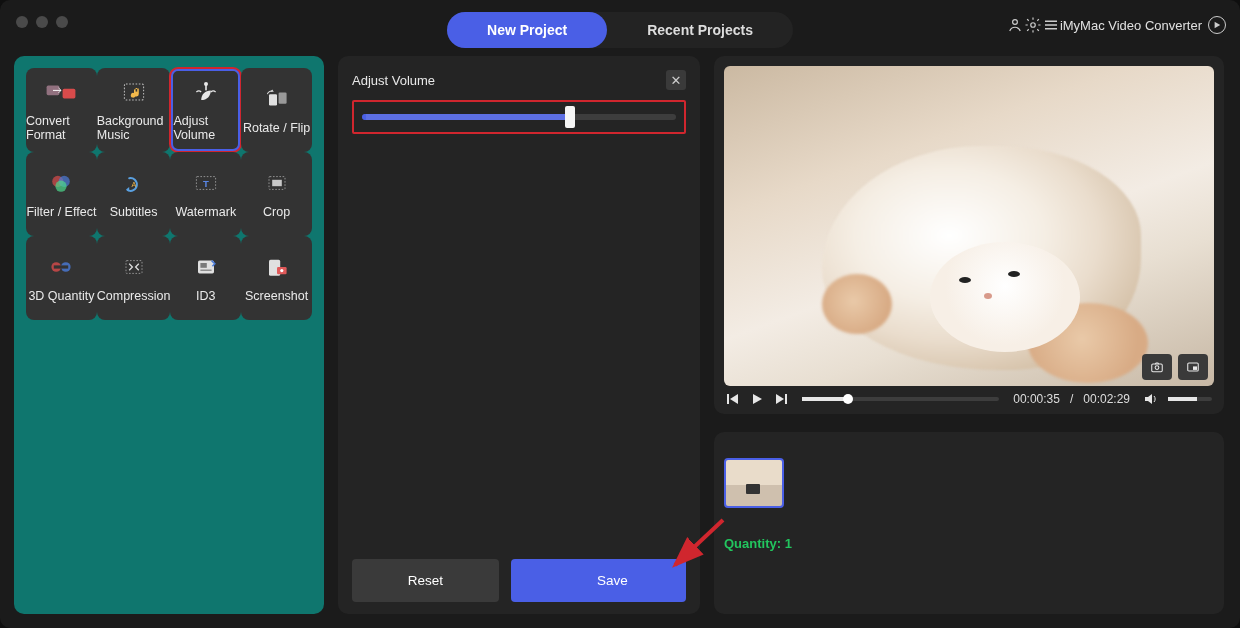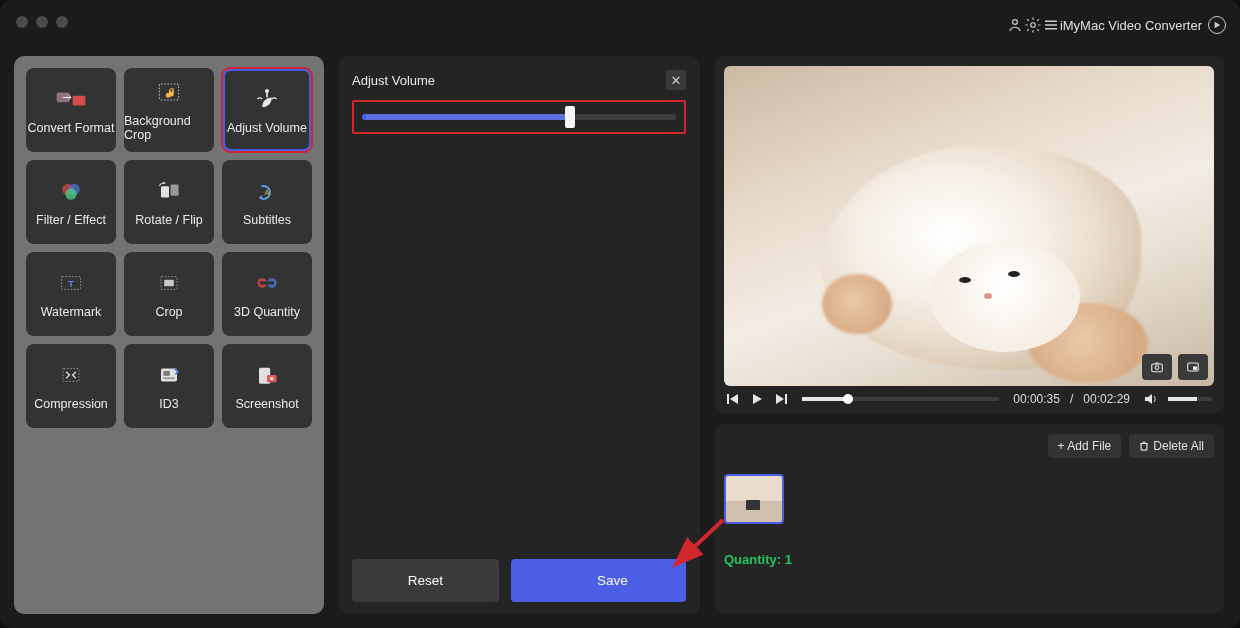--- a/index.html
+++ b/index.html
@@ -78,27 +78,26 @@
   .content {
     position: absolute;
     top: 56px; left: 14px; right: 14px; bottom: 14px;
     display: flex;
     gap: 14px;
   }
 
   
   .sidebar {
     width: 310px;
-    background: #737373;
+    background: #0f766e;
     border-radius: 10px;
     padding: 12px;
     display: grid;
-    grid-template-columns: 1fr 1fr 1fr;
+    grid-template-columns: 1fr 1fr 1fr 1fr;
     grid-auto-rows: 84px;
-    gap: 8px;
     align-content: start;
     overflow-y: auto;
     scrollbar-color: #555 transparent;
     scrollbar-width: thin;
   }
   .tool {
     background: #333333;
     border-radius: 8px;
     display: flex;
     flex-direction: column;
@@ -199,21 +198,21 @@
     color: #fff;
   }
   .btn-reset { background: #3a3a3a; }
   .btn-save  { background: #4a5fe6; padding-left: 28px; }
 
   
   .right {
     width: 510px;
     display: flex;
     flex-direction: column;
-    gap: 10px;
+    gap: 18px;
   }
   .preview {
     background: #242424;
     border-radius: 10px;
     padding: 10px 10px 6px;
     position: relative;
   }
   .video-box {
     width: 100%; height: 320px;
     border-radius: 6px;
@@ -360,20 +359,26 @@
 <body>
 
 <div class="frame">
 
   <div class="traffic-lights">
     <span></span>
       <span></span>
       <span></span>
   </div>
 
+  <div class="topbar">
+    <div class="tabset">
+      <div class="tab active">New Project</div>
+      <div class="tab">Recent Projects</div>
+    </div>
+  </div>
 
   <div class="top-right">
     <span class="ic">
       <svg viewBox="0 0 24 24" width="18" height="18" fill="none" stroke="currentColor" stroke-width="1.6">
           <circle cx="12" cy="8" r="3.2"></circle>
           <path d="M5 20c1.5-4 5-5 7-5s5.5 1 7 5"></path>
         </svg>
     </span>
     <span class="ic">
       <svg viewBox="0 0 24 24" width="18" height="18" fill="none" stroke="currentColor" stroke-width="1.6">
@@ -411,53 +416,53 @@
         </div>
         <span>Convert Format</span>
       </div>
       <div class="tool">
         <div class="icon-box">
           <svg viewBox="0 0 40 28">
               <rect x="8" y="4" width="24" height="20" rx="2" fill="none" stroke="#bbb" stroke-width="1.3" stroke-dasharray="2 2"></rect>
               <path d="M22 9v9a3 3 0 1 1-2-2.8V11l6-1.5v7a3 3 0 1 1-2-2.8V9z" fill="#f2b84b"></path>
             </svg>
         </div>
-        <span>Background Crop</span>
+        <span>Background Music</span>
       </div>
       <div class="tool selected">
         <div class="icon-box">
           <svg viewBox="0 0 40 28">
               <path d="M14 24c0-7 5-12 12-12h0c0 7-5 12-12 12z" fill="#e8e8e8"></path>
               <rect x="19" y="4" width="2" height="8" fill="#e8e8e8"></rect>
               <circle cx="20" cy="4" r="2.5" fill="#e8e8e8"></circle>
               <path d="M8 14c2-2 4-2 6 0M26 14c2-2 4-2 6 0" stroke="#e8e8e8" stroke-width="1.5" fill="none"></path>
             </svg>
         </div>
         <span>Adjust Volume</span>
       </div>
       <div class="tool">
         <div class="icon-box">
           <svg viewBox="0 0 40 28">
-              <circle cx="16" cy="12" r="7" fill="#d84b4b" opacity="0.7"></circle>
-              <circle cx="24" cy="12" r="7" fill="#4b7bd8" opacity="0.7"></circle>
-              <circle cx="20" cy="18" r="7" fill="#4bd88b" opacity="0.7"></circle>
-            </svg>
-        </div>
-        <span>Filter / Effect</span>
-      </div>
-      <div class="tool">
-        <div class="icon-box">
-          <svg viewBox="0 0 40 28">
               <rect x="10" y="8" width="10" height="14" rx="1.5" fill="#e0e0e0"></rect>
               <rect x="22" y="6" width="10" height="14" rx="1.5" fill="#999"></rect>
               <path d="M8 8a6 6 0 0 1 6-4" stroke="#ddd" stroke-width="1.3" fill="none"></path>
               <polygon points="14,2 16,5 12,5" fill="#ddd"></polygon>
             </svg>
         </div>
         <span>Rotate / Flip</span>
+      </div>
+      <div class="tool">
+        <div class="icon-box">
+          <svg viewBox="0 0 40 28">
+              <circle cx="16" cy="12" r="7" fill="#d84b4b" opacity="0.7"></circle>
+              <circle cx="24" cy="12" r="7" fill="#4b7bd8" opacity="0.7"></circle>
+              <circle cx="20" cy="18" r="7" fill="#4bd88b" opacity="0.7"></circle>
+            </svg>
+        </div>
+        <span>Filter / Effect</span>
       </div>
       <div class="tool">
         <div class="icon-box">
           <svg viewBox="0 0 40 28">
               <path d="M14 8a8 8 0 1 1-2 15" stroke="#5aa0e0" stroke-width="2.5" fill="none" stroke-linecap="round"></path>
               <polygon points="10,22 14,19 14,25" fill="#5aa0e0"></polygon>
               <text x="20" y="19" font-size="9" fill="#f2b84b" text-anchor="middle">A</text>
             </svg>
         </div>
         <span>Subtitles</span>
@@ -596,33 +601,20 @@
                 <path d="M10 4c1.5 1.5 1.5 4.5 0 6" stroke="#e6e6e6" fill="none"></path>
               </svg>
           </span>
           <div class="vol-bar">
             <div class="vol-fill" id="pvfill" style="width: 65%;"></div>
           </div>
         </div>
       </div>
 
       <div class="queue">
-        <div class="queue-bar">
-          <div class="qbtn">
-              <span>+  Add File</span>
-            </div>
-          <div class="qbtn">
-            <svg viewBox="0 0 12 12" width="10" height="10" fill="none" stroke="#e0e0e0" stroke-width="1.4">
-                <rect x="2.5" y="3" width="7" height="8" rx="1"></rect>
-                <line x1="1.5" y1="3" x2="10.5" y2="3"></line>
-                <line x1="4.5" y1="1.5" x2="7.5" y2="1.5"></line>
-              </svg>
-            <span>Delete All</span>
-          </div>
-        </div>
         <div class="thumbs">
           <div class="thumb"></div>
         </div>
         <div class="qty"><span>Quantity: </span><span>1</span></div>
       </div>
     </div>
 
   </div>
 
   <svg class="arrow-annot" width="70" height="70">

